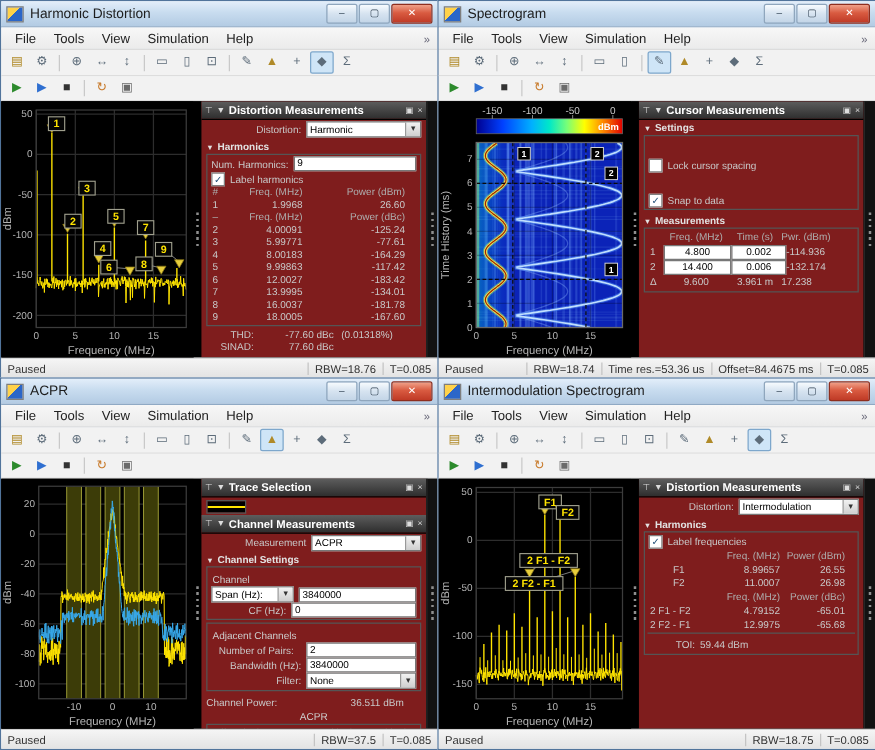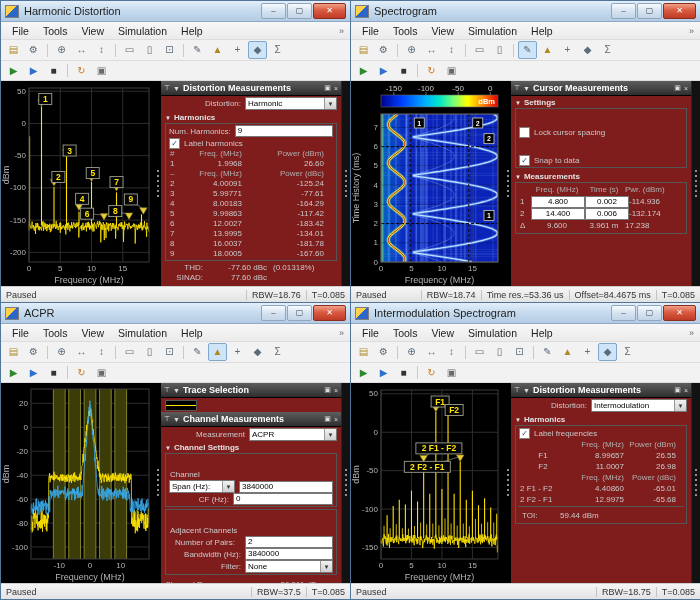--- a/index.html
+++ b/index.html
@@ -53,21 +53,21 @@
   .ptitle{flex:1;white-space:nowrap;overflow:hidden}
   .prow{display:flex;align-items:center;gap:4px;padding:1px 4px;min-height:12px}
   label{color:#c8c8c8;white-space:nowrap}
   .tin{background:#fff;color:#000;border:1px solid #777;height:10px;line-height:10px;padding:0 2px;flex:1;overflow:hidden}
   .dd{background:#fff;color:#000;border:1px solid #777;height:11px;display:flex;align-items:center;padding-left:2px;overflow:hidden}
   .dd .arr{margin-left:auto;width:11px;height:100%;text-align:center;font-size:7px;line-height:11px;
     background:linear-gradient(#f2f2f2,#cfcfcf);border-left:1px solid #999;color:#333}
   .psection{padding:2px 4px 1px;color:#e2e2e2;font-weight:bold}
   .psection .tri{font-size:6px;margin-right:3px}
   .gbox{border:1px solid #555;margin:0 4px 2px;padding:1px 2px}
-  .gbox-label{color:#ccc;margin:15px 2px 1px}
+  .gbox-label{color:#ccc;margin:4px 2px 1px}
   .cb{width:9px;height:9px;flex:0 0 9px;background:#fff;border:1px solid #808080;color:#234f78;
     font-size:8px;line-height:9px;text-align:center;font-weight:bold}
   .trow{display:flex;height:10px;line-height:10px;padding:0 2px;white-space:nowrap}
   .trow.th{color:#aeaeae}
   .trow .c1{width:12px}
   .trow .c2{width:60px;text-align:right;padding-right:10px}
   .trow .c3{flex:1;text-align:right;padding-right:8px}
   .sumrow{display:flex;height:10px;line-height:10px;white-space:nowrap}
   .sumrow .s1{width:42px;text-align:right;color:#c8c8c8}
   .sumrow .s2{width:64px;text-align:right}
@@ -958,30 +958,30 @@
               <span class="e2">11.0007</span>
               <span class="e3">26.98</span>
           </div>
           <div class="trow3b" style="color:#aeaeae">
             <span class="e1"></span>
               <span class="e2">Freq. (MHz)</span>
               <span class="e3">Power (dBc)</span>
           </div>
           <div class="trow3b">
             <span class="e1">2 F1 - F2</span>
-              <span class="e2">4.40860</span>
+              <span class="e2">4.79152</span>
               <span class="e3">-65.01</span>
           </div>
           <div class="trow3b">
             <span class="e1">2 F2 - F1</span>
               <span class="e2">12.9975</span>
               <span class="e3">-65.68</span>
           </div>
           <div class="prow toi">
-            <span style="width:34px;">TOI:</span>
+            <span style="width:34px;text-align:right">TOI:</span>
             <span>59.44 dBm</span>
           </div>
         </div>
       </div>
     </div>
     <div class="dock-strip">
         <span class="grip"></span>
       </div>
   </div>
   <div class="statusbar">

